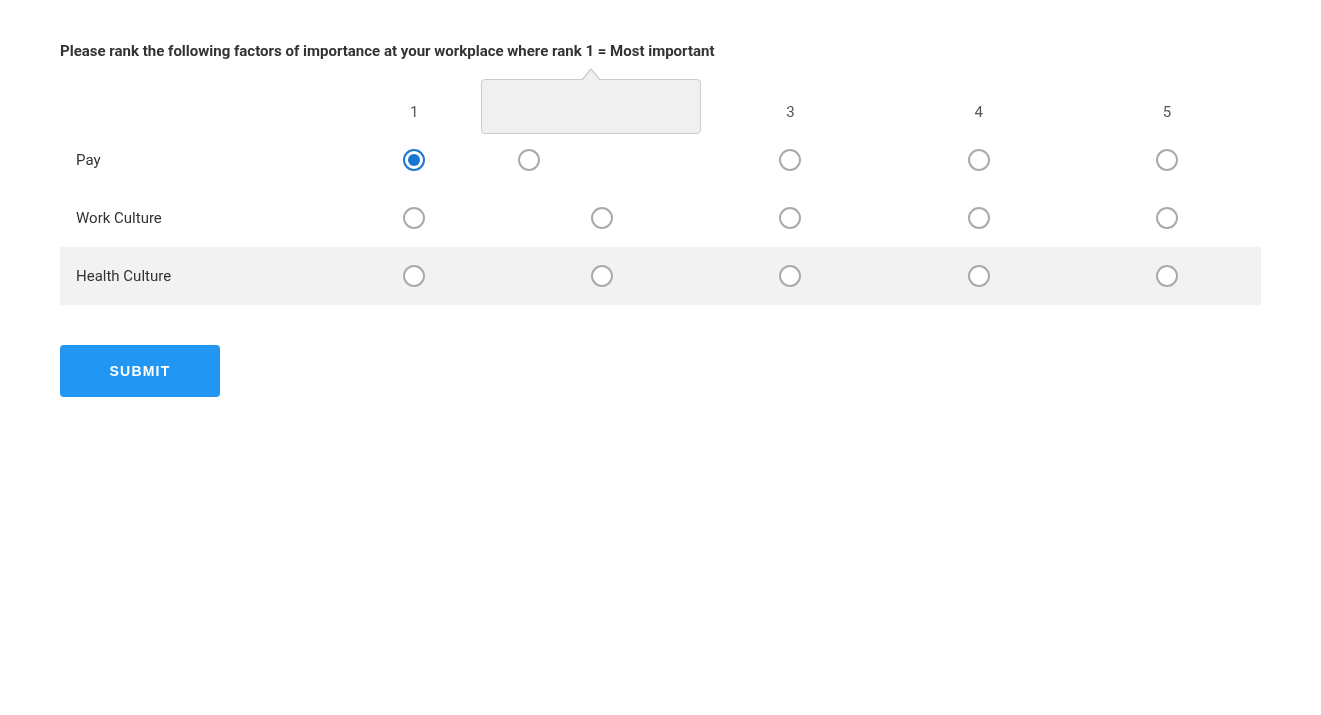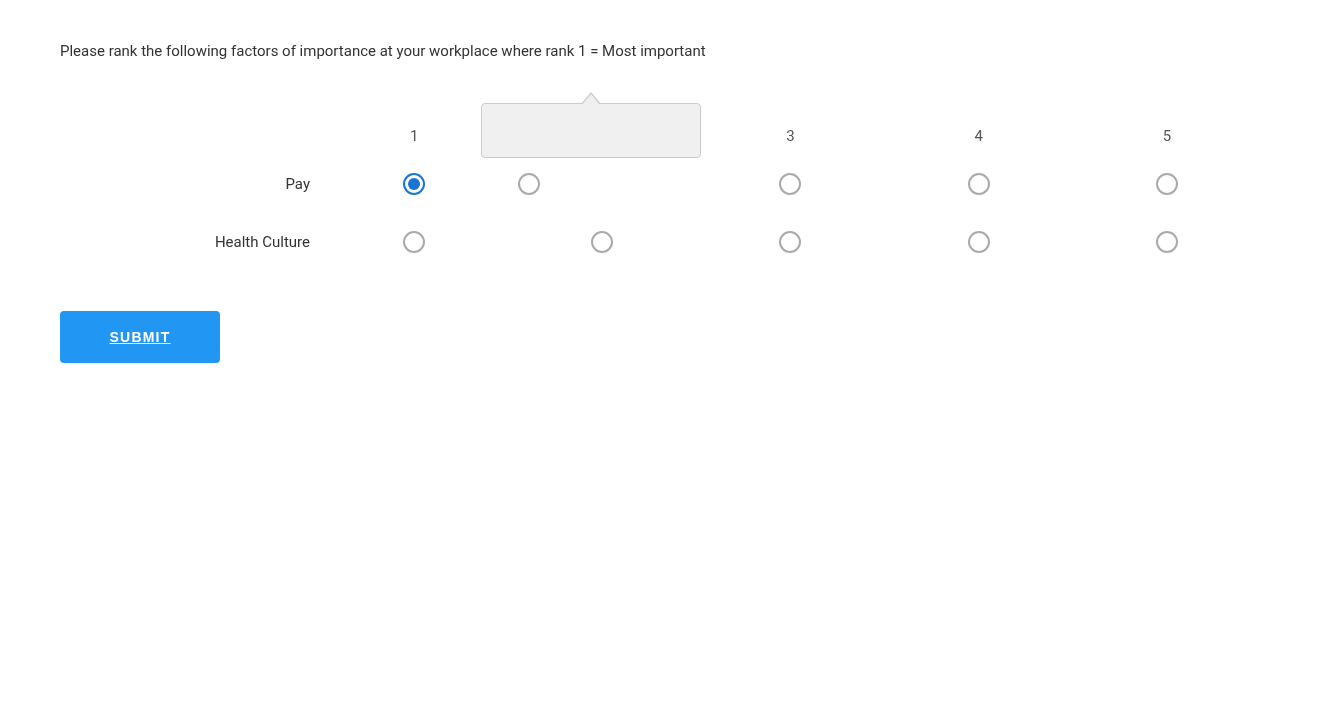--- a/index.html
+++ b/index.html
@@ -14,22 +14,23 @@
       color: #333;
       font-size: 15px;
       width: 1321px;
       min-height: 715px;
       padding: 40px 60px;
     }
 
     .question-text {
       font-size: 15px;
       color: #333;
-      margin-bottom: 64px;
+      margin-bottom: 40px;
       line-height: 1.5;
+      font-weight: bold;
     }
 
     .survey-table {
       width: 100%;
       border-collapse: collapse;
     }
 
     .survey-table thead tr th {
       text-align: center;
       font-weight: 400;
@@ -55,21 +56,21 @@
       background-color: #ffffff;
     }
 
     .survey-table tbody tr td {
       padding: 18px 10px;
       text-align: center;
       vertical-align: middle;
     }
 
     .survey-table tbody tr td:first-child {
-      text-align: right;
+      text-align: left;
       padding-left: 16px;
       font-size: 15px;
       color: #333;
       width: 260px;
     }
 
     
     .radio-wrapper {
       display: flex;
       justify-content: center;
@@ -160,21 +161,20 @@
       color: #fff;
       border: none;
       padding: 18px 40px;
       font-size: 14px;
       font-weight: 700;
       letter-spacing: 1.2px;
       border-radius: 4px;
       cursor: pointer;
       text-transform: uppercase;
       width: 160px;
-      text-decoration: underline;
     }
 
     
     .pay-row {
       background-color: #ffffff !important;
     }
   </style>
 </head>
 <body>
 
@@ -225,20 +225,48 @@
         </div>
       </td>
       <td>
         <div class="radio-wrapper">
           <input type="radio" name="pay" value="5" style="">
         </div>
       </td>
     </tr>
 
 
+    <tr>
+      <td>Work Culture</td>
+      <td>
+        <div class="radio-wrapper">
+          <input type="radio" name="work_culture" value="1" style="">
+        </div>
+      </td>
+      <td>
+        <div class="radio-wrapper">
+          <input type="radio" name="work_culture" value="2" style="">
+        </div>
+      </td>
+      <td>
+        <div class="radio-wrapper">
+          <input type="radio" name="work_culture" value="3" style="">
+        </div>
+      </td>
+      <td>
+        <div class="radio-wrapper">
+          <input type="radio" name="work_culture" value="4" style="">
+        </div>
+      </td>
+      <td>
+        <div class="radio-wrapper">
+          <input type="radio" name="work_culture" value="5" style="">
+        </div>
+      </td>
+    </tr>
 
 
     <tr>
       <td>Health Culture</td>
       <td>
         <div class="radio-wrapper">
           <input type="radio" name="health_benefits" value="1" style="">
         </div>
       </td>
       <td>

